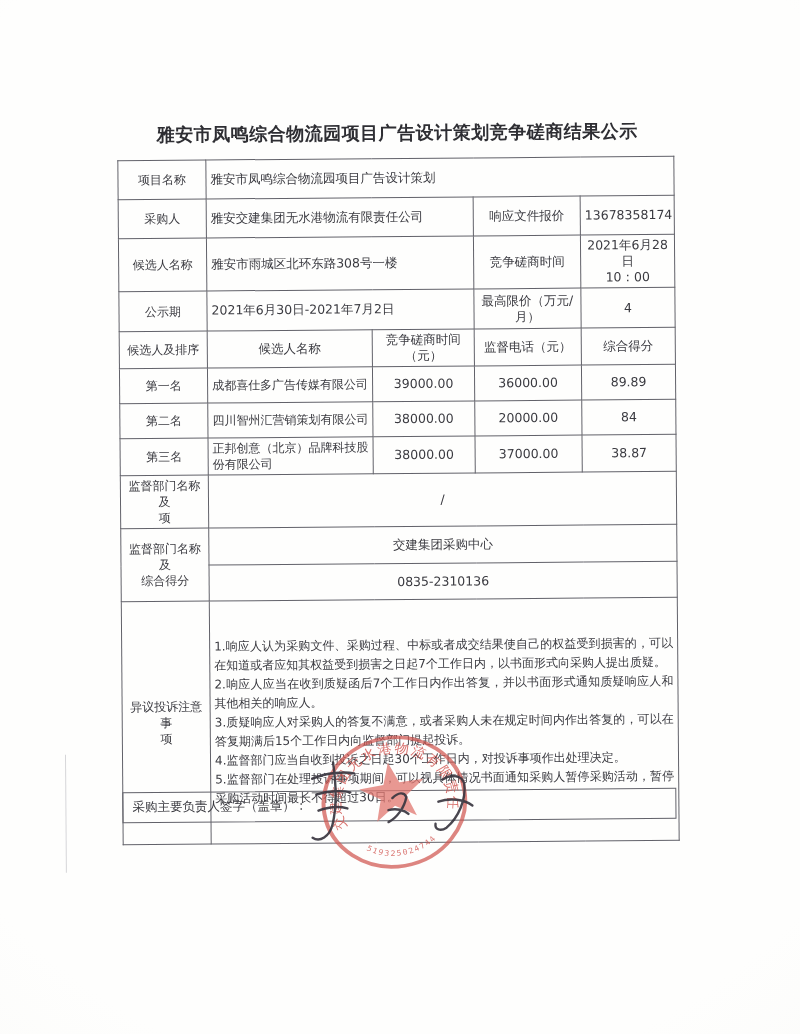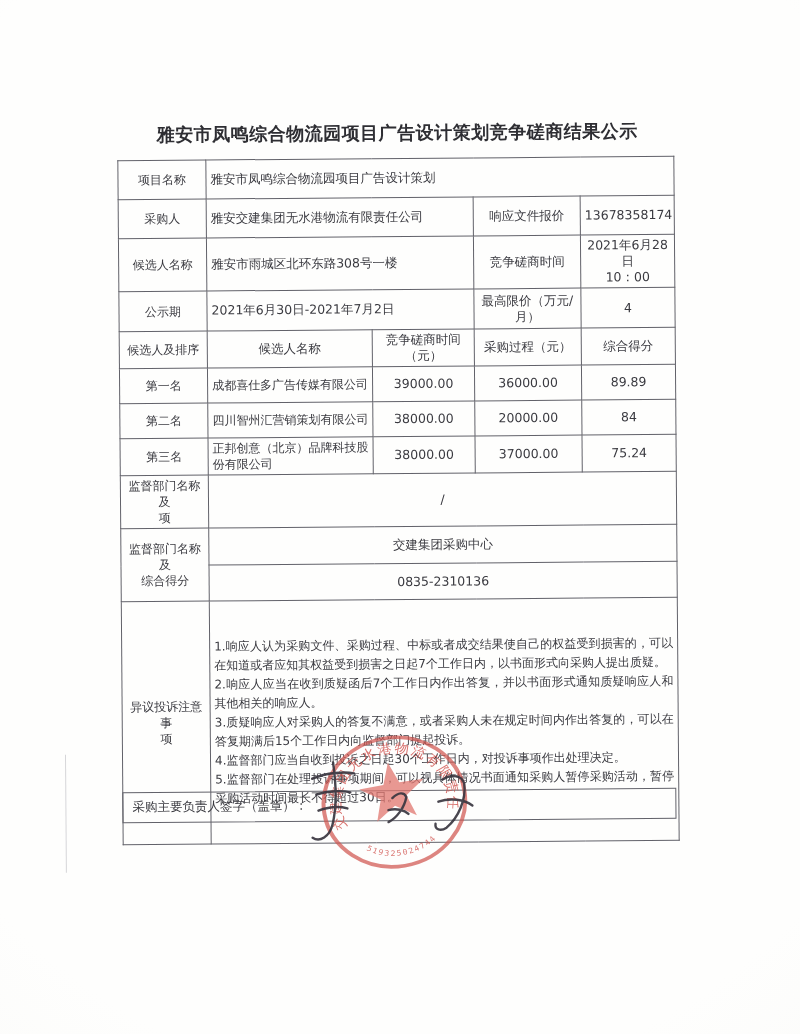--- a/index.html
+++ b/index.html
@@ -98,21 +98,21 @@
       <td class="val" colspan="2">2021年6月30日-2021年7月2日</td>
       <td class="ctr">最高限价（万元/
 月）</td>
       <td class="ctr">4</td>
     </tr>
     <tr class="r33">
       <td class="lbl">候选人及排序</td>
       <td class="ctr">候选人名称</td>
       <td class="ctr">竞争磋商时间
 （元）</td>
-      <td class="ctr">采购过程（元）</td>
+      <td class="ctr">监督电话（元）</td>
       <td class="ctr">综合得分</td>
     </tr>
     <tr class="r33">
       <td class="lbl">第一名</td>
       <td class="name">成都喜仕多广告传媒有限公司</td>
       <td class="ctr">39000.00</td>
       <td class="ctr">36000.00</td>
       <td class="ctr">89.89</td>
     </tr>
     <tr class="r33">
@@ -120,21 +120,21 @@
       <td class="name">四川智州汇营销策划有限公司</td>
       <td class="ctr">38000.00</td>
       <td class="ctr">20000.00</td>
       <td class="ctr">84</td>
     </tr>
     <tr class="r34">
       <td class="lbl">第三名</td>
       <td class="name">正邦创意（北京）品牌科技股份有限公司</td>
       <td class="ctr">38000.00</td>
       <td class="ctr">37000.00</td>
-      <td class="ctr">75.24</td>
+      <td class="ctr">38.87</td>
     </tr>
     <tr class="r35">
       <td class="lbl">监督部门名称及
 项</td>
       <td class="ctr" colspan="4">/</td>
     </tr>
     <tr class="r35">
       <td class="lbl" rowspan="2">监督部门名称及
 综合得分</td>
       <td class="ctr" colspan="4">交建集团采购中心</td>

